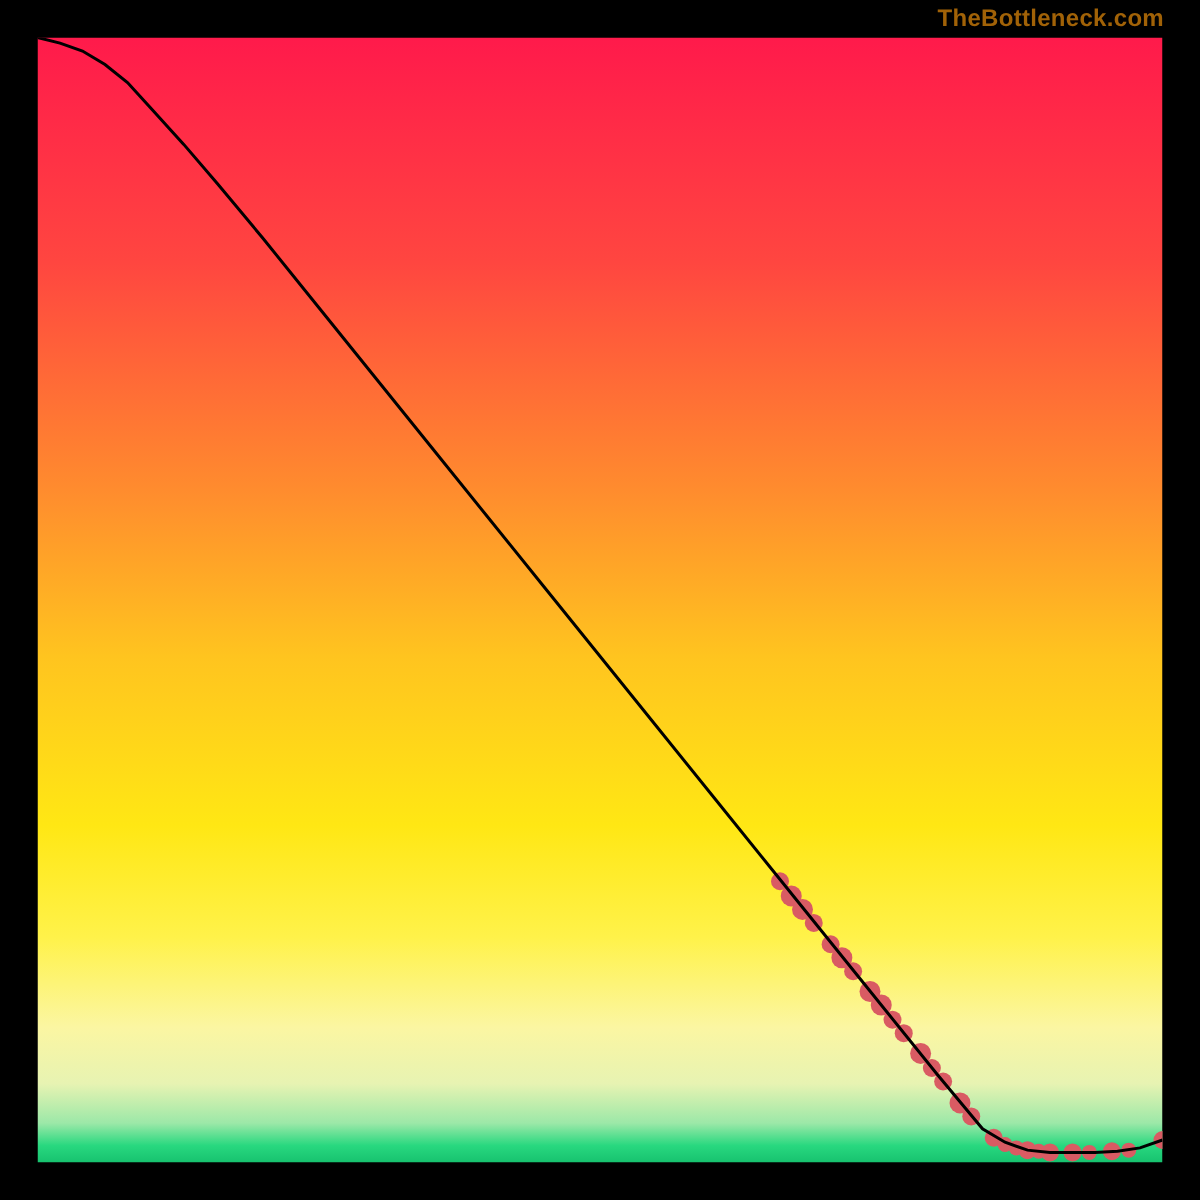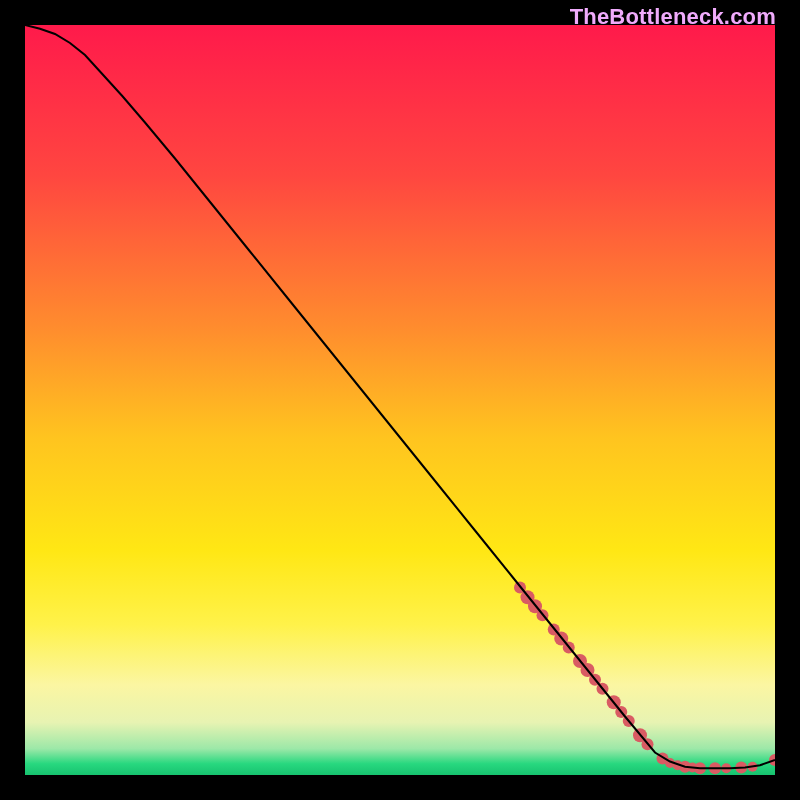--- a/index.html
+++ b/index.html
@@ -21,23 +21,23 @@
     position: absolute;
     left: 25px;
     top: 25px;
     width: 750px;
     height: 750px;
   }
   .watermark {
     position: absolute;
     top: 4px;
     right: 24px;
-    font-size: 22px;
+    font-size: 16px;
     font-weight: 600;
-    color: #f0abfc;
+    color: #a16207;
     letter-spacing: 0.2px;
     user-select: none;
   }
 </style>
 </head>
 <body>
 
 <div class="stage">
   <div class="watermark">TheBottleneck.com</div>
   <svg class="plot" viewBox="0 0 750 750" preserveAspectRatio="none">

